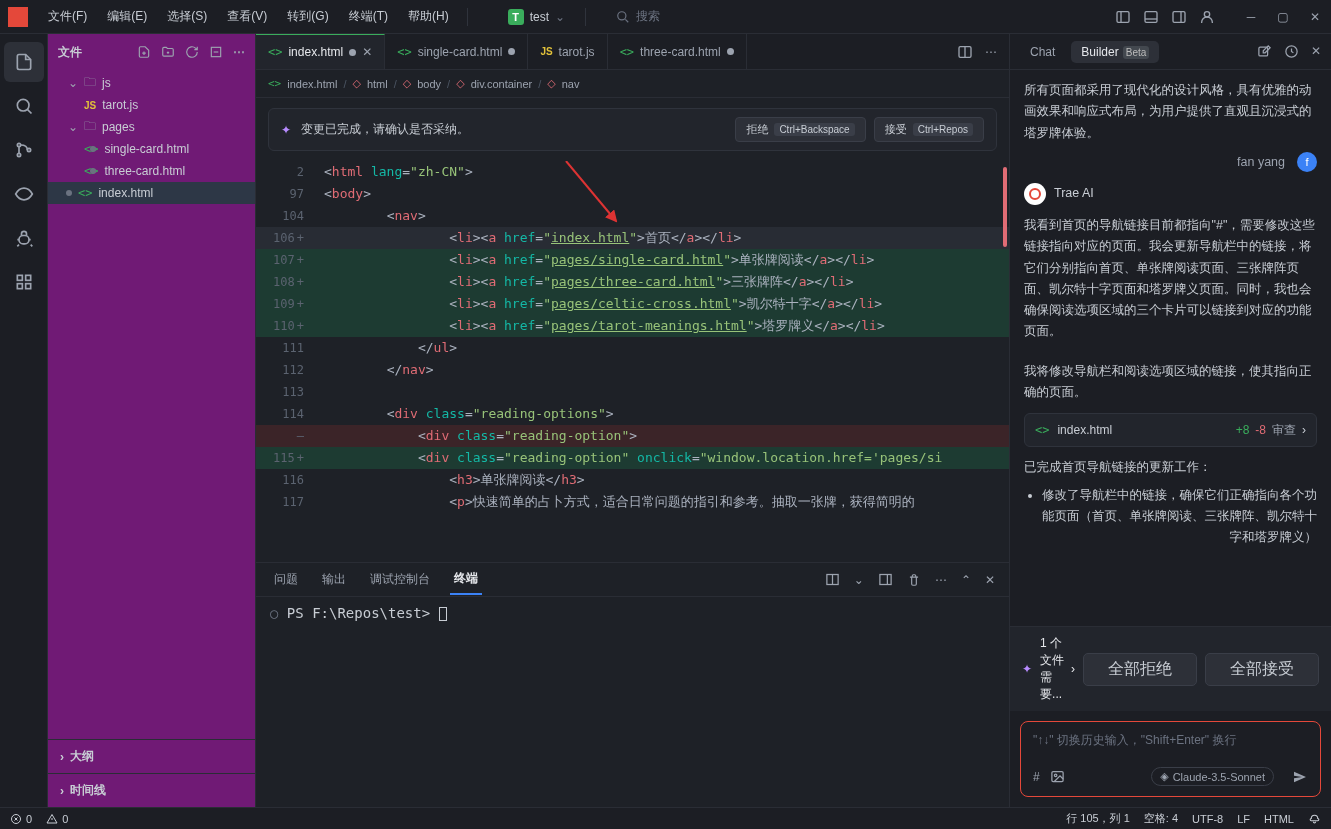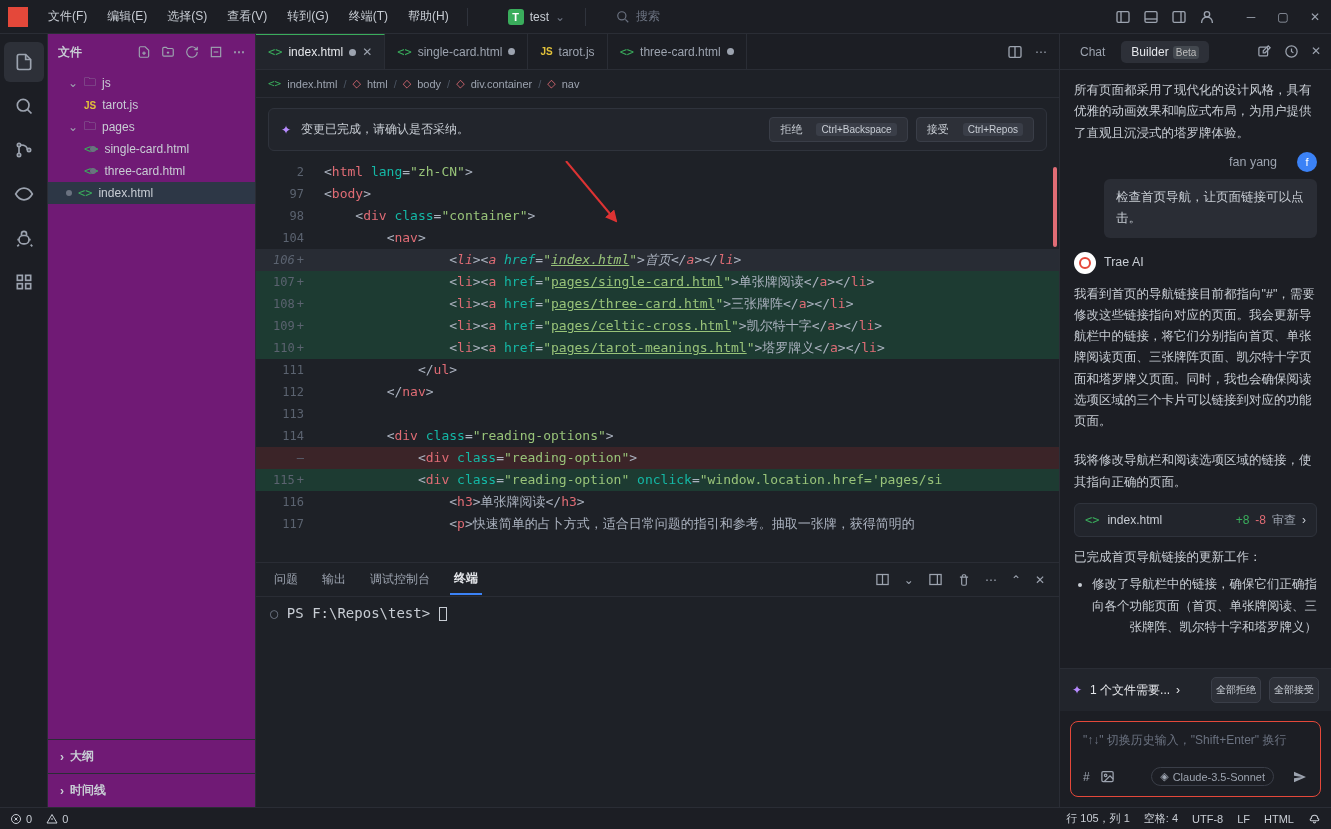--- a/index.html
+++ b/index.html
@@ -42,73 +42,73 @@
 .tab.active { background: #22252c; color: #e5e7eb; border-top: 1px solid #3aad5c; }
 .tab .close { color: #9ca3af; }
 .tab .dot-mod { width: 7px; height: 7px; border-radius: 50%; background: #9ca3af; }
 .tabs-row-right { margin-left: auto; display: flex; align-items: center; gap: 12px; padding: 0 12px; color: #9ca3af; }
 .breadcrumb { height: 28px; display: flex; align-items: center; gap: 6px; padding: 0 12px; font-size: 11px; color: #9ca3af; border-bottom: 1px solid #2a2d35; }
 .bc-sep { color: #4b5563; }
 
 .diff-banner { margin: 10px 12px; background: #22252c; border: 1px solid #2f333c; border-radius: 6px; padding: 8px 12px; display: flex; align-items: center; gap: 10px; }
 .sparkle { color: #b78bff; }
 .banner-btns { margin-left: auto; display: flex; gap: 8px; }
-.bbtn { background: #2d3038; border: 1px solid #3a3e48; border-radius: 4px; padding: 4px 10px; display: flex; align-items: center; gap: 14px; cursor: pointer; font-size: 11px; }
+.bbtn { background: #2d3038; border: 1px solid #3a3e48; border-radius: 4px; padding: 4px 10px; display: flex; align-items: center; gap: 6px; cursor: pointer; font-size: 11px; }
 .bbtn kbd { background: #3a3e48; padding: 1px 5px; border-radius: 3px; font-size: 10px; font-family: inherit; }
 
 .code-wrap { flex: 1; overflow: hidden; position: relative; }
 .code { font-family: Consolas, monospace; font-size: 13px; line-height: 22px; }
 .code-line { display: flex; }
 .gutter { width: 60px; text-align: right; padding-right: 12px; color: #5b6370; user-select: none; font-size: 12px; flex-shrink: 0; }
 .gutter.added::after { content: "+"; margin-left: 2px; }
 .line-content { flex: 1; white-space: pre; padding-left: 8px; }
 .added-bg { background: #1d3b32; }
 .removed-bg { background: #3b2428; }
-.active-code-line { background: #282c34; font-style: italic; }
+.active-code-line { background: #282c34; }
 .tk-tag { color: #e06c75; }
 .tk-attr { color: #14b8a6; }
 .tk-str { color: #98c379; }
 .tk-link { color: #98c379; text-decoration: underline; }
 .tk-punct { color: #abb2bf; }
 .tk-text { color: #abb2bf; }
 .editor-scroll-stub { position: absolute; right: 2px; top: 0; width: 10px; height: 100%; }
 .editor-scroll-stub::before { content:""; position:absolute; right:0; top:6px; width:4px; height:80px; background:#e06c75; border-radius:2px; }
 
 .arrow { position: absolute; pointer-events:none; }
 
 .terminal-panel { height: 245px; border-top: 1px solid #2a2d35; display: flex; flex-direction: column; background: #1e2127; }
 .term-tabs { height: 34px; display: flex; align-items: center; gap: 16px; padding: 0 14px; border-bottom: 1px solid #2a2d35; }
 .term-tab { padding: 6px 4px; cursor: pointer; color: #9ca3af; }
 .term-tab.active { color: #e5e7eb; border-bottom: 2px solid #3b82f6; font-weight: 600; }
 .term-tabs-right { margin-left: auto; display: flex; align-items: center; gap: 14px; color: #9ca3af; }
 .term-body { flex: 1; padding: 8px 14px; font-family: Consolas, monospace; font-size: 14px; }
 .term-cursor { display: inline-block; width: 8px; height: 14px; border: 1px solid #c8cdd4; vertical-align: middle; }
 
-.ai-panel { width: 272px; background: #1c1e24; border-left: 1px solid #2a2d35; display: flex; flex-direction: column; }
+.ai-panel { width: 322px; background: #1c1e24; border-left: 1px solid #2a2d35; display: flex; flex-direction: column; }
 .ai-tabs { height: 36px; display: flex; align-items: center; gap: 6px; padding: 0 10px; border-bottom: 1px solid #2a2d35; }
 .ai-tab { padding: 4px 10px; border-radius: 5px; cursor: pointer; color: #9ca3af; }
 .ai-tab.active { background: #2d3038; color: #e5e7eb; }
 .ai-badge { background: #43484f; color: #bbb; font-size: 10px; padding: 1px 3px; border-radius: 3px; margin-left: 4px; }
 .ai-tabs-right { margin-left: auto; display: flex; gap: 12px; color: #9ca3af; }
 .ai-body { flex: 1; overflow: auto; padding: 10px 14px; font-size: 12.5px; line-height: 1.7; }
-.ai-user-name { text-align: right; margin: 8px 0 6px; color: #9ca3af; display: flex; align-items: center; justify-content: flex-end; gap: 20px; }
+.ai-user-name { text-align: right; margin: 8px 0 6px; color: #9ca3af; display: flex; align-items: center; justify-content: flex-end; gap: 12px; }
 .user-avatar { width: 20px; height: 20px; border-radius: 50%; background: #3b82f6; display: flex; align-items: center; justify-content: center; color: #fff; font-size: 11px; }
 .user-msg { background: #2a2d35; border-radius: 6px; padding: 8px 12px; margin-left: 30px; margin-bottom: 14px; }
 .ai-avatar-row { display: flex; align-items: center; gap: 8px; margin: 10px 0; }
 .ai-avatar { width: 22px; height: 22px; border-radius: 50%; background: #fff; display: flex; align-items: center; justify-content: center; }
 .ai-avatar-inner { width: 12px; height: 12px; border-radius: 50%; border: 2px solid #e4483a; }
 .file-chip { background: #22252c; border: 1px solid #2f333c; border-radius: 6px; padding: 6px 10px; display: flex; align-items: center; gap: 8px; margin: 10px 0; font-size: 12px; }
 .file-chip-right { margin-left: auto; display: flex; align-items: center; gap: 6px; }
 .plus { color: #3aad5c; }
 .minus { color: #e06c75; }
 .review-link { color: #9ca3af; }
 .ai-list { padding-left: 18px; margin: 6px 0; }
 .ai-list li { margin: 4px 0; list-style-type: disc; text-align: right; }
 .ai-action-bar { border-top: 1px solid #2a2d35; padding: 8px 12px; display: flex; align-items: center; gap: 8px; background: #22252c; }
-.chip-btn { background: #2d3038; border: 1px solid #3a3e48; border-radius: 5px; padding: 5px 4px; cursor: pointer; font-size: 10px; }
+.chip-btn { background: #2d3038; border: 1px solid #3a3e48; border-radius: 5px; padding: 5px 24px; cursor: pointer; font-size: 16px; }
 .pending { display: flex; align-items: center; gap: 6px; flex: 1; color: #e5e7eb; }
 .ai-input-wrap { padding: 10px; }
 .ai-input { border: 1px solid #e4483a; border-radius: 8px; padding: 10px 12px; min-height: 76px; display: flex; flex-direction: column; justify-content: space-between; }
 .ai-input-ph { color: #6b7280; }
 .ai-input-bottom { display: flex; align-items: center; gap: 10px; color: #9ca3af; }
 .model-chip { margin-left: auto; border: 1px solid #3a3e48; border-radius: 12px; padding: 2px 8px; font-size: 11px; display: flex; align-items: center; gap: 4px; }
 
 .statusbar { height: 22px; background: #1c1e24; border-top: 1px solid #2a2d35; display: flex; align-items: center; padding: 0 10px; font-size: 11px; gap: 14px; }
 .statusbar .sb-right { margin-left: auto; display: flex; gap: 14px; align-items: center; }
 .st-pill { display: flex; align-items: center; gap: 4px; }
@@ -359,24 +359,20 @@
           <path d="M10,10 L60,70" stroke="#d33" stroke-width="2" marker-end="url(#ah)"></path>
         </svg>
       <div class="code">
         <div class="code-line">
             <div class="gutter">2</div>
             <div class="line-content"><span class="tk-punct">&lt;</span><span class="tk-tag">html</span> <span class="tk-attr">lang</span><span class="tk-punct">=</span><span class="tk-str">"zh-CN"</span><span class="tk-punct">&gt;</span></div>
           </div>
         <div class="code-line">
             <div class="gutter">97</div>
             <div class="line-content"><span class="tk-punct">&lt;</span><span class="tk-tag">body</span><span class="tk-punct">&gt;</span></div>
-          </div>
-        <div class="code-line">
-            <div class="gutter">98</div>
-            <div class="line-content">    <span class="tk-punct">&lt;</span><span class="tk-tag">div</span> <span class="tk-attr">class</span><span class="tk-punct">=</span><span class="tk-str">"container"</span><span class="tk-punct">&gt;</span></div>
           </div>
         <div class="code-line">
             <div class="gutter">104</div>
             <div class="line-content">        <span class="tk-punct">&lt;</span><span class="tk-tag">nav</span><span class="tk-punct">&gt;</span></div>
           </div>
         <div class="code-line added-bg active-code-line">
             <div class="gutter added">106</div>
             <div class="line-content">                <span class="tk-punct">&lt;</span><span class="tk-tag">li</span><span class="tk-punct">&gt;&lt;</span><span class="tk-tag">a</span> <span class="tk-attr">href</span><span class="tk-punct">=</span><span class="tk-str">"<span class="tk-link">index.html</span>"</span><span class="tk-punct">&gt;</span><span class="tk-text">首页</span><span class="tk-punct">&lt;/</span><span class="tk-tag">a</span><span class="tk-punct">&gt;&lt;/</span><span class="tk-tag">li</span><span class="tk-punct">&gt;</span></div>
           </div>
         <div class="code-line added-bg">
@@ -485,21 +481,20 @@
           </span>
         <span>✕</span>
       </div>
     </div>
     <div class="ai-body">
       <div>所有页面都采用了现代化的设计风格，具有优雅的动画效果和响应式布局，为用户提供了直观且沉浸式的塔罗牌体验。</div>
       <div class="ai-user-name">
           <span>fan yang</span>
           <span class="user-avatar">f</span>
         </div>
-      <div class="user-msg">检查首页导航，让页面链接可以点击。</div>
       <div class="ai-avatar-row">
           <span class="ai-avatar">
             <span class="ai-avatar-inner"></span>
           </span>
           <span>Trae AI</span>
         </div>
       <div>我看到首页的导航链接目前都指向"#"，需要修改这些链接指向对应的页面。我会更新导航栏中的链接，将它们分别指向首页、单张牌阅读页面、三张牌阵页面、凯尔特十字页面和塔罗牌义页面。同时，我也会确保阅读选项区域的三个卡片可以链接到对应的功能页面。</div>
       <div style="margin-top:18px">我将修改导航栏和阅读选项区域的链接，使其指向正确的页面。</div>
       <div class="file-chip">
         <span class="fi-html">&lt;&gt;</span>

